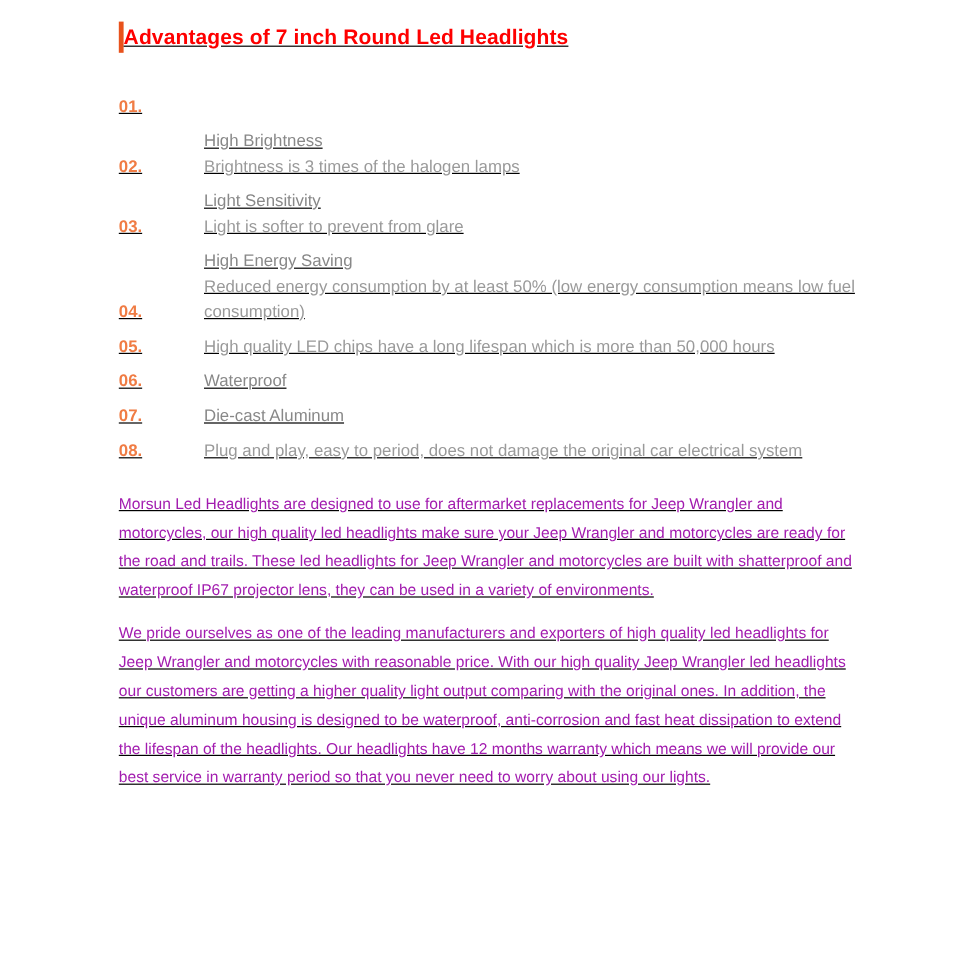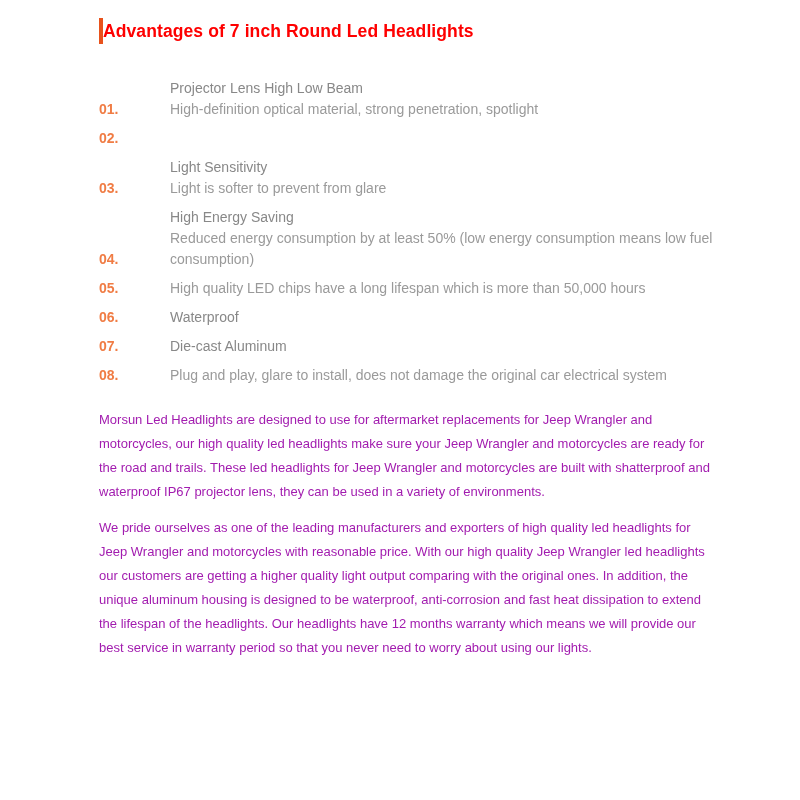--- a/index.html
+++ b/index.html
@@ -9,20 +9,21 @@
     font-family: "Liberation Sans", "DejaVu Sans", sans-serif;
   }
   .page {
     position: relative;
     width: 800px;
     height: 800px;
     background: #ffffff;
     overflow: hidden;
     box-sizing: border-box;
     padding: 18px 0 0 99px;
+    text-decoration: underline;
   }
   
   .section-header {
     display: flex;
     align-items: center;
   }
   .accent-bar {
     width: 4px;
     height: 26px;
     background: #e8521c;
@@ -81,28 +82,28 @@
 
   <div class="section-header">
     <span class="accent-bar"></span>
     <h2 class="section-title" style="margin:0;">Advantages of 7 inch Round Led Headlights</h2>
   </div>
 
   <div class="adv-list">
 
     <div class="adv-item">
       <span class="adv-num">01.</span>
-      <div class="adv-body">
-        <div class="adv-title">Projector Lens High Low Beam</div>
-        <div class="adv-desc">High-definition optical material, strong penetration, spotlight</div>
-      </div>
     </div>
 
     <div class="adv-item">
       <span class="adv-num">02.</span>
+      <div class="adv-body">
+        <div class="adv-title">High Brightness</div>
+        <div class="adv-desc">Brightness is 3 times of the halogen lamps</div>
+      </div>
     </div>
 
     <div class="adv-item">
       <span class="adv-num">03.</span>
       <div class="adv-body">
         <div class="adv-title">Light Sensitivity</div>
         <div class="adv-desc">Light is softer to prevent from glare</div>
       </div>
     </div>
 
@@ -131,21 +132,21 @@
     <div class="adv-item">
       <span class="adv-num">07.</span>
       <div class="adv-body">
         <div class="adv-title">Die-cast Aluminum</div>
       </div>
     </div>
 
     <div class="adv-item">
       <span class="adv-num">08.</span>
       <div class="adv-body">
-        <div class="adv-desc">Plug and play, glare to install, does not damage the original car electrical system</div>
+        <div class="adv-desc">Plug and play, easy to period, does not damage the original car electrical system</div>
       </div>
     </div>
 
   </div>
 
   <div class="copy-block">
     <p class="copy-para">Morsun Led Headlights are designed to use for aftermarket replacements for Jeep Wrangler and motorcycles, our high quality led headlights make sure your Jeep Wrangler and motorcycles are ready for the road and trails. These led headlights for Jeep Wrangler and motorcycles are built with shatterproof and waterproof IP67 projector lens, they can be used in a variety of environments.</p>
     <p class="copy-para">We pride ourselves as one of the leading manufacturers and exporters of high quality led headlights for Jeep Wrangler and motorcycles with reasonable price.  With our high quality Jeep Wrangler led headlights our customers are getting a higher quality light output comparing with the original ones. In addition, the unique aluminum housing is designed to be waterproof, anti-corrosion and fast heat dissipation to extend the lifespan of the headlights. Our headlights have 12 months warranty which means we will provide our best service in warranty period so that you never need to worry about using our lights.</p>
   </div>
 

